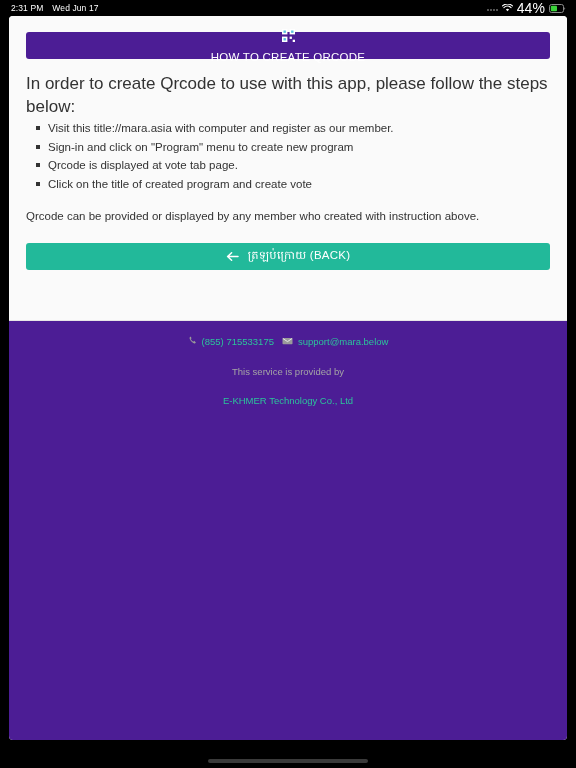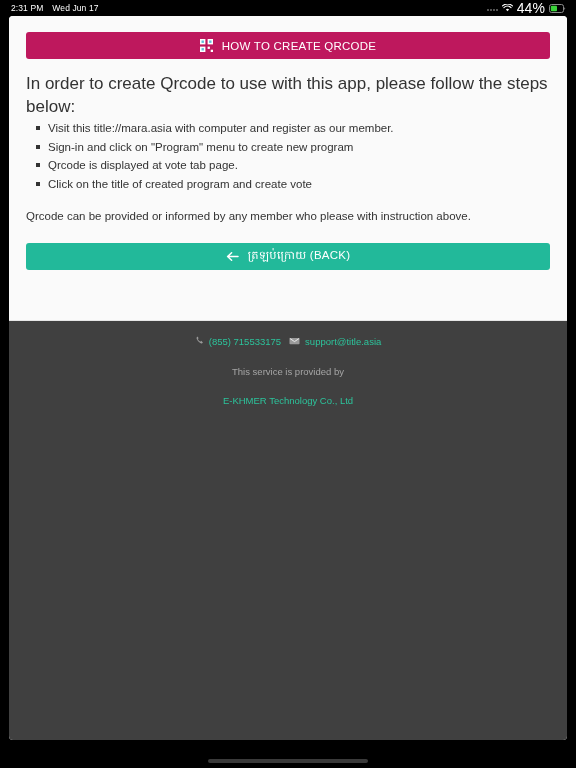--- a/index.html
+++ b/index.html
@@ -74,21 +74,21 @@
     width: 100%;
     height: 27px;
     border: none;
     border-radius: 3px;
     color: #ffffff;
     font-size: 11.5px;
     font-family: "Liberation Sans", sans-serif;
     letter-spacing: 0.25px;
     cursor: pointer;
   }
-  .btn-info  { background: #be185d; }
+  .btn-info  { background: #4c1d95; flex-direction: column; }
   .btn-green { background: #22b99a; margin-bottom: 16px; }
 
   .qr-icon { display: block; }
   .arrow-icon { display: block; }
 
   
   .intro {
     font-size: 17px;
     color: #333333;
     margin: 14px 0 0 0;
@@ -125,21 +125,21 @@
   .spacer-after-back { height: 34px; }
 
   
   .divider {
     height: 1px;
     background: #e6e6e6;
     width: 100%;
   }
   .footer {
     flex: 1 1 auto;
-    background: #404040;
+    background: #4c1d95;
     padding: 15px 10px 0 10px;
     text-align: center;
   }
   .footer-contact {
     display: flex;
     align-items: center;
     justify-content: center;
     gap: 8px;
     font-size: 9.5px;
   }
@@ -236,21 +236,21 @@
       <p class="intro">In order to create Qrcode to use with this app, please follow the steps below:</p>
 
       <ul class="steps">
         <li>Visit this title://mara.asia with computer and register as our member.</li>
         <li>Sign-in and click on "Program" menu to create new program</li>
         <li>Qrcode is displayed at vote tab page.</li>
         <li>Click on the title of created program and create vote</li>
       </ul>
 
 
-      <p class="note">Qrcode can be provided or informed by any member who please with instruction above.</p>
+      <p class="note">Qrcode can be provided or displayed by any member who created with instruction above.</p>
 
       <button class="btn btn-green">
         <span>
           <svg class="arrow-icon" width="13" height="11" viewBox="0 0 13 11">
             <path d="M12 5.5 H2.2 M5.6 1.8 L1.6 5.5 L5.6 9.2" stroke="#ffffff" stroke-width="1.5" fill="none" stroke-linecap="round" stroke-linejoin="round"></path>
           </svg>
         </span>
         <span>ត្រឡប់ក្រោយ (BACK)</span>
       </button>
 
@@ -269,21 +269,21 @@
           </span>
           <span>(855) 715533175</span>
         </a>
         <a class="contact-item" href="#">
           <span class="ico">
             <svg width="11" height="8" viewBox="0 0 11 8">
               <rect x="0.5" y="0.9" width="10" height="6.4" rx="0.8" fill="#9a9a9a"></rect>
               <path d="M0.9 1.5 L5.5 4.6 L10.1 1.5" stroke="#f2f2f2" stroke-width="0.9" fill="none"></path>
             </svg>
           </span>
-          <span>support@title.asia</span>
+          <span>support@mara.below</span>
         </a>
       </div>
       <div class="footer-line">This service is provided by</div>
       <div class="footer-company">E-KHMER Technology Co., Ltd</div>
     </div>
 
   </div>
 
   <div class="home-indicator-wrap">
     <div class="home-indicator"></div>

